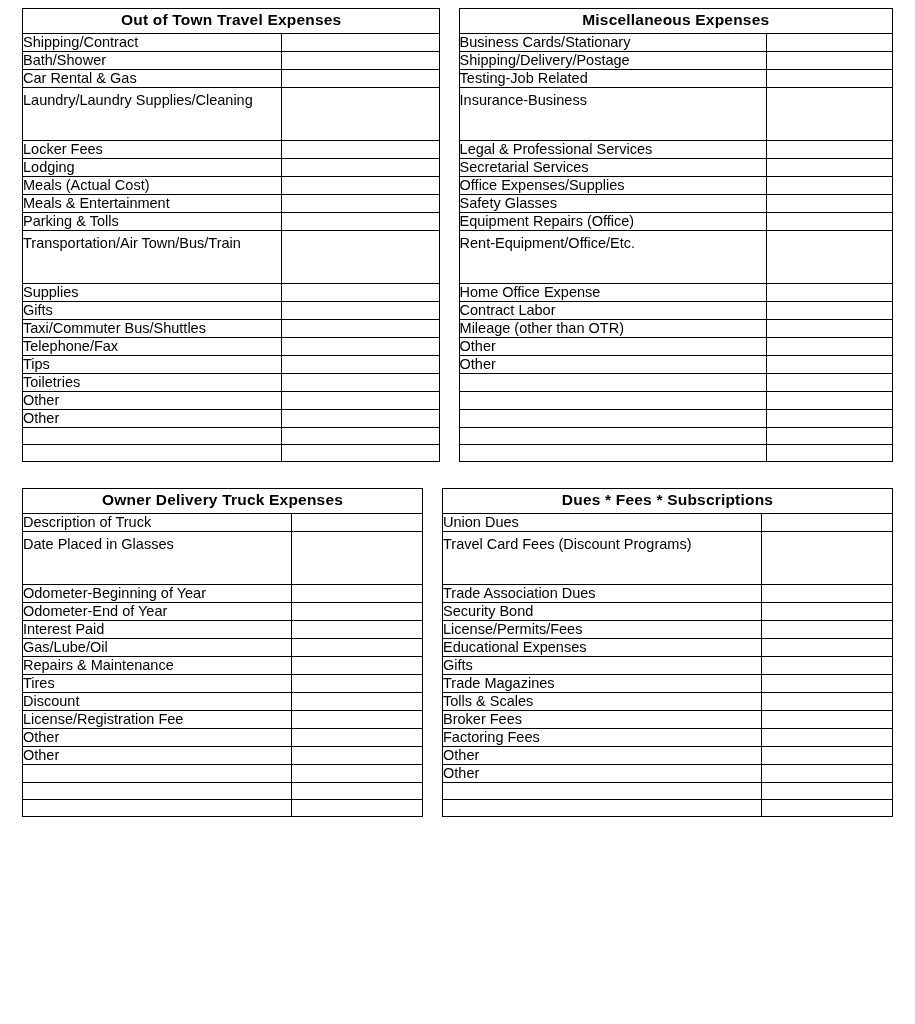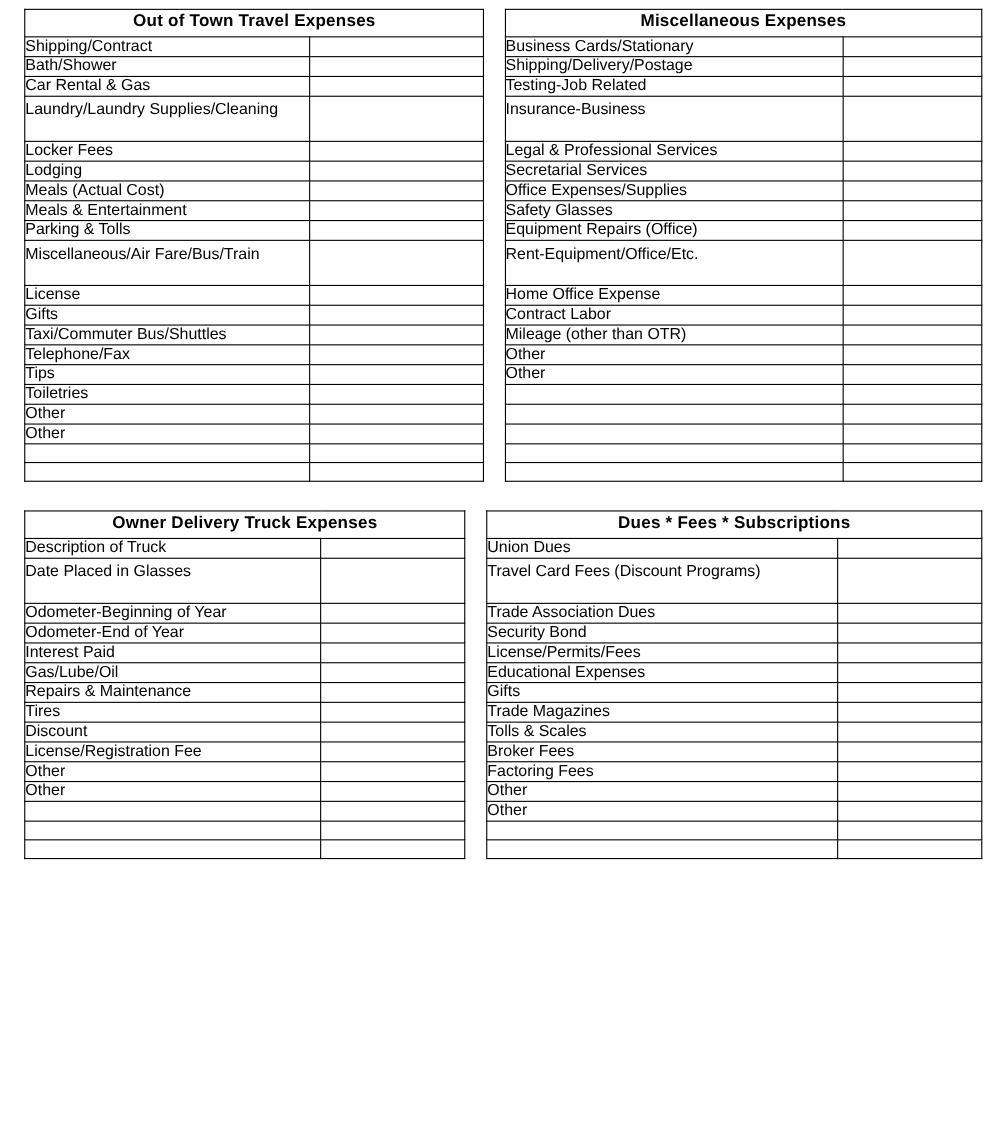--- a/index.html
+++ b/index.html
@@ -50,21 +50,21 @@
   .lbl {
     font-size: 14.5px;
     line-height: 17px;
     padding: 4px 0 4px 6px;
     height: 16px;
   }
   .lbl.two {
     height: 34px;
     line-height: 17px;
     padding-top: 4px;
-    padding-bottom: 2px;
+    padding-bottom: 14px;
   }
   .amt {
     height: 16px;
   }
   .amt.two { height: 34px; }
 
   .gap {
     height: 26px;
   }
 
@@ -152,27 +152,27 @@
           <td class="lbl">Safety Glasses</td>
           <td class="amt"></td>
         </tr>
         <tr>
           <td class="lbl">Parking &amp; Tolls</td>
           <td class="amt"></td>
           <td class="lbl">Equipment Repairs (Office)</td>
           <td class="amt"></td>
         </tr>
         <tr>
-          <td class="lbl two">Miscellaneous/Air Fare/Bus/Train</td>
+          <td class="lbl two">Transportation/Air Town/Bus/Train</td>
           <td class="amt two"></td>
           <td class="lbl two">Rent-Equipment/Office/Etc.</td>
           <td class="amt two"></td>
         </tr>
         <tr>
-          <td class="lbl">License</td>
+          <td class="lbl">Supplies</td>
           <td class="amt"></td>
           <td class="lbl">Home Office Expense</td>
           <td class="amt"></td>
         </tr>
         <tr>
           <td class="lbl">Gifts</td>
           <td class="amt"></td>
           <td class="lbl">Contract Labor</td>
           <td class="amt"></td>
         </tr>

